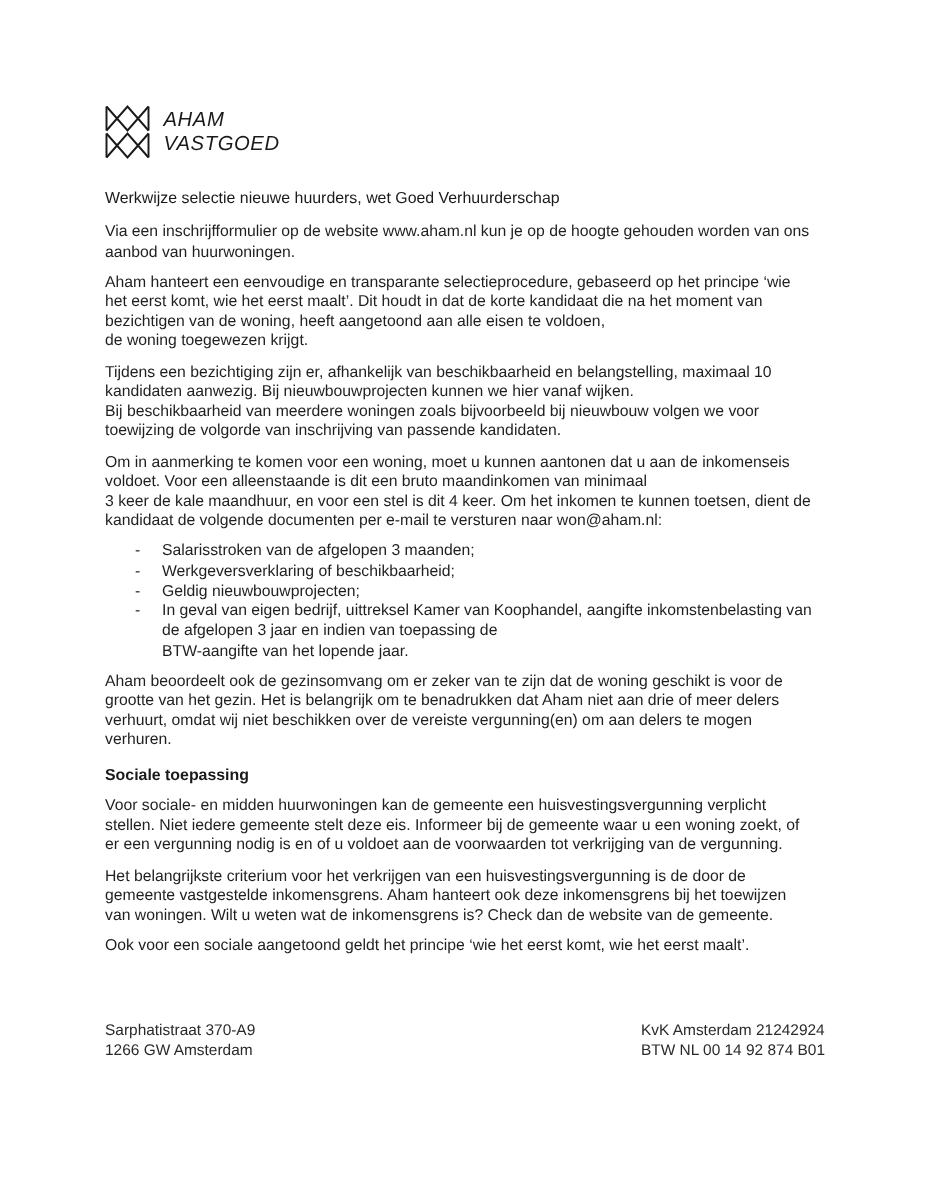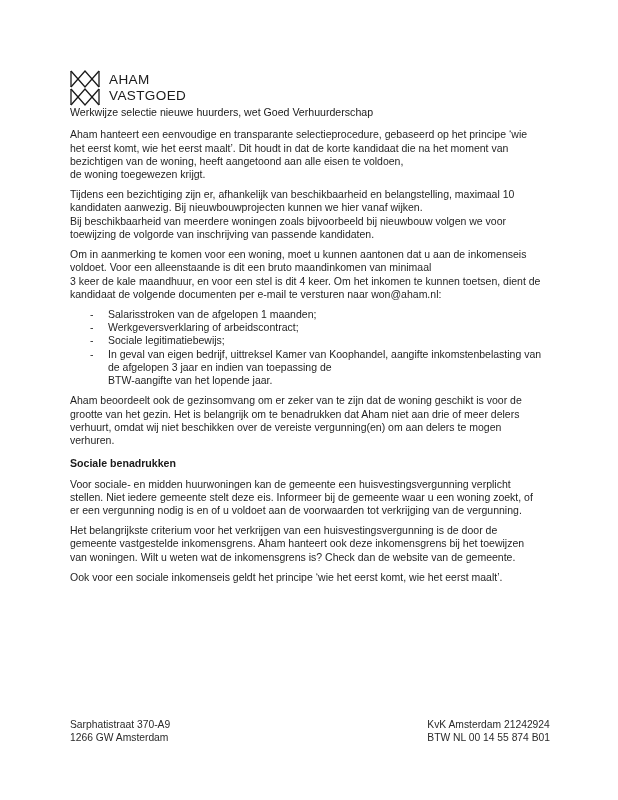--- a/index.html
+++ b/index.html
@@ -15,20 +15,22 @@
     margin: 0 auto;
   }
   .content {
     padding: 70px 40px 0 70px;
   }
   
   .logo {
     display: flex;
     align-items: center;
     gap: 9px;
+    margin-bottom: 20px;
+    font-style: italic;
   }
   .logo svg { display: block; }
   .logo-text {
     font-size: 13.5px;
     line-height: 16px;
     letter-spacing: 0.4px;
     color: #1a1a1a;
     font-weight: 400;
   }
   
@@ -63,21 +65,21 @@
     font-weight: 700;
     line-height: 1.26;
     margin: 10px 0 7px 0;
     color: #1a1a1a;
   }
   
   .footer {
     position: absolute;
     left: 70px;
     right: 68px;
-    top: 718px;
+    top: 681px;
     display: flex;
     justify-content: space-between;
     font-size: 10.3px;
     line-height: 1.28;
     color: #2a2a2a;
   }
   .footer .col div { white-space: nowrap; }
 </style>
 </head>
 <body>
@@ -99,74 +101,76 @@
         </svg>
       </span>
       <div class="logo-text">
         <div>AHAM</div>
         <div>VASTGOED</div>
       </div>
     </div>
 
     <h1 class="doc-title">Werkwijze selectie nieuwe huurders, wet Goed Verhuurderschap</h1>
 
+    <p class="para">Via een inschrijfformulier op de website www.aham.nl kun je op de hoogte gehouden worden van ons
+aanbod van huurwoningen.</p>
     <p class="para">Aham hanteert een eenvoudige en transparante selectieprocedure, gebaseerd op het principe ‘wie
 het eerst komt, wie het eerst maalt’. Dit houdt in dat de korte kandidaat die na het moment van
 bezichtigen van de woning, heeft aangetoond aan alle eisen te voldoen,
 de woning toegewezen krijgt.</p>
     <p class="para">Tijdens een bezichtiging zijn er, afhankelijk van beschikbaarheid en belangstelling, maximaal 10
 kandidaten aanwezig. Bij nieuwbouwprojecten kunnen we hier vanaf wijken.
 Bij beschikbaarheid van meerdere woningen zoals bijvoorbeeld bij nieuwbouw volgen we voor
 toewijzing de volgorde van inschrijving van passende kandidaten.</p>
     <p class="para">Om in aanmerking te komen voor een woning, moet u kunnen aantonen dat u aan de inkomenseis
 voldoet. Voor een alleenstaande is dit een bruto maandinkomen van minimaal
 3 keer de kale maandhuur, en voor een stel is dit 4 keer. Om het inkomen te kunnen toetsen, dient de
 kandidaat de volgende documenten per e-mail te versturen naar won@aham.nl:</p>
 
     <div class="doc-list">
       <div class="doc-list-item">
         <span class="marker">-</span>
-        <span class="item-text">Salarisstroken van de afgelopen 1 maanden;</span>
+        <span class="item-text">Salarisstroken van de afgelopen 3 maanden;</span>
       </div>
       <div class="doc-list-item">
         <span class="marker">-</span>
-        <span class="item-text">Werkgeversverklaring of arbeidscontract;</span>
+        <span class="item-text">Werkgeversverklaring of beschikbaarheid;</span>
       </div>
       <div class="doc-list-item">
         <span class="marker">-</span>
-        <span class="item-text">Sociale legitimatiebewijs;</span>
+        <span class="item-text">Geldig nieuwbouwprojecten;</span>
       </div>
       <div class="doc-list-item">
         <span class="marker">-</span>
         <span class="item-text">In geval van eigen bedrijf, uittreksel Kamer van Koophandel, aangifte inkomstenbelasting van
 de afgelopen 3 jaar en indien van toepassing de
 BTW-aangifte van het lopende jaar.</span>
       </div>
     </div>
 
     <p class="para">Aham beoordeelt ook de gezinsomvang om er zeker van te zijn dat de woning geschikt is voor de
 grootte van het gezin. Het is belangrijk om te benadrukken dat Aham niet aan drie of meer delers
 verhuurt, omdat wij niet beschikken over de vereiste vergunning(en) om aan delers te mogen
 verhuren.</p>
 
-    <h2 class="sub-heading">Sociale benadrukken</h2>
+    <h2 class="sub-heading">Sociale toepassing</h2>
 
     <p class="para">Voor sociale- en midden huurwoningen kan de gemeente een huisvestingsvergunning verplicht
 stellen. Niet iedere gemeente stelt deze eis. Informeer bij de gemeente waar u een woning zoekt, of
 er een vergunning nodig is en of u voldoet aan de voorwaarden tot verkrijging van de vergunning.</p>
     <p class="para">Het belangrijkste criterium voor het verkrijgen van een huisvestingsvergunning is de door de
 gemeente vastgestelde inkomensgrens. Aham hanteert ook deze inkomensgrens bij het toewijzen
 van woningen. Wilt u weten wat de inkomensgrens is? Check dan de website van de gemeente.</p>
-    <p class="para">Ook voor een sociale inkomenseis geldt het principe ‘wie het eerst komt, wie het eerst maalt’.</p>
+    <p class="para">Ook voor een sociale aangetoond geldt het principe ‘wie het eerst komt, wie het eerst maalt’.</p>
 
   </div>
 
   <div class="footer">
     <div class="col">
       <div>Sarphatistraat 370-A9</div>
       <div>1266 GW Amsterdam</div>
     </div>
     <div class="col">
       <div>KvK Amsterdam 21242924</div>
-      <div>BTW NL 00 14 55 874 B01</div>
+      <div>BTW NL 00 14 92 874 B01</div>
     </div>
   </div>
 </div>
 
 </body></html>

